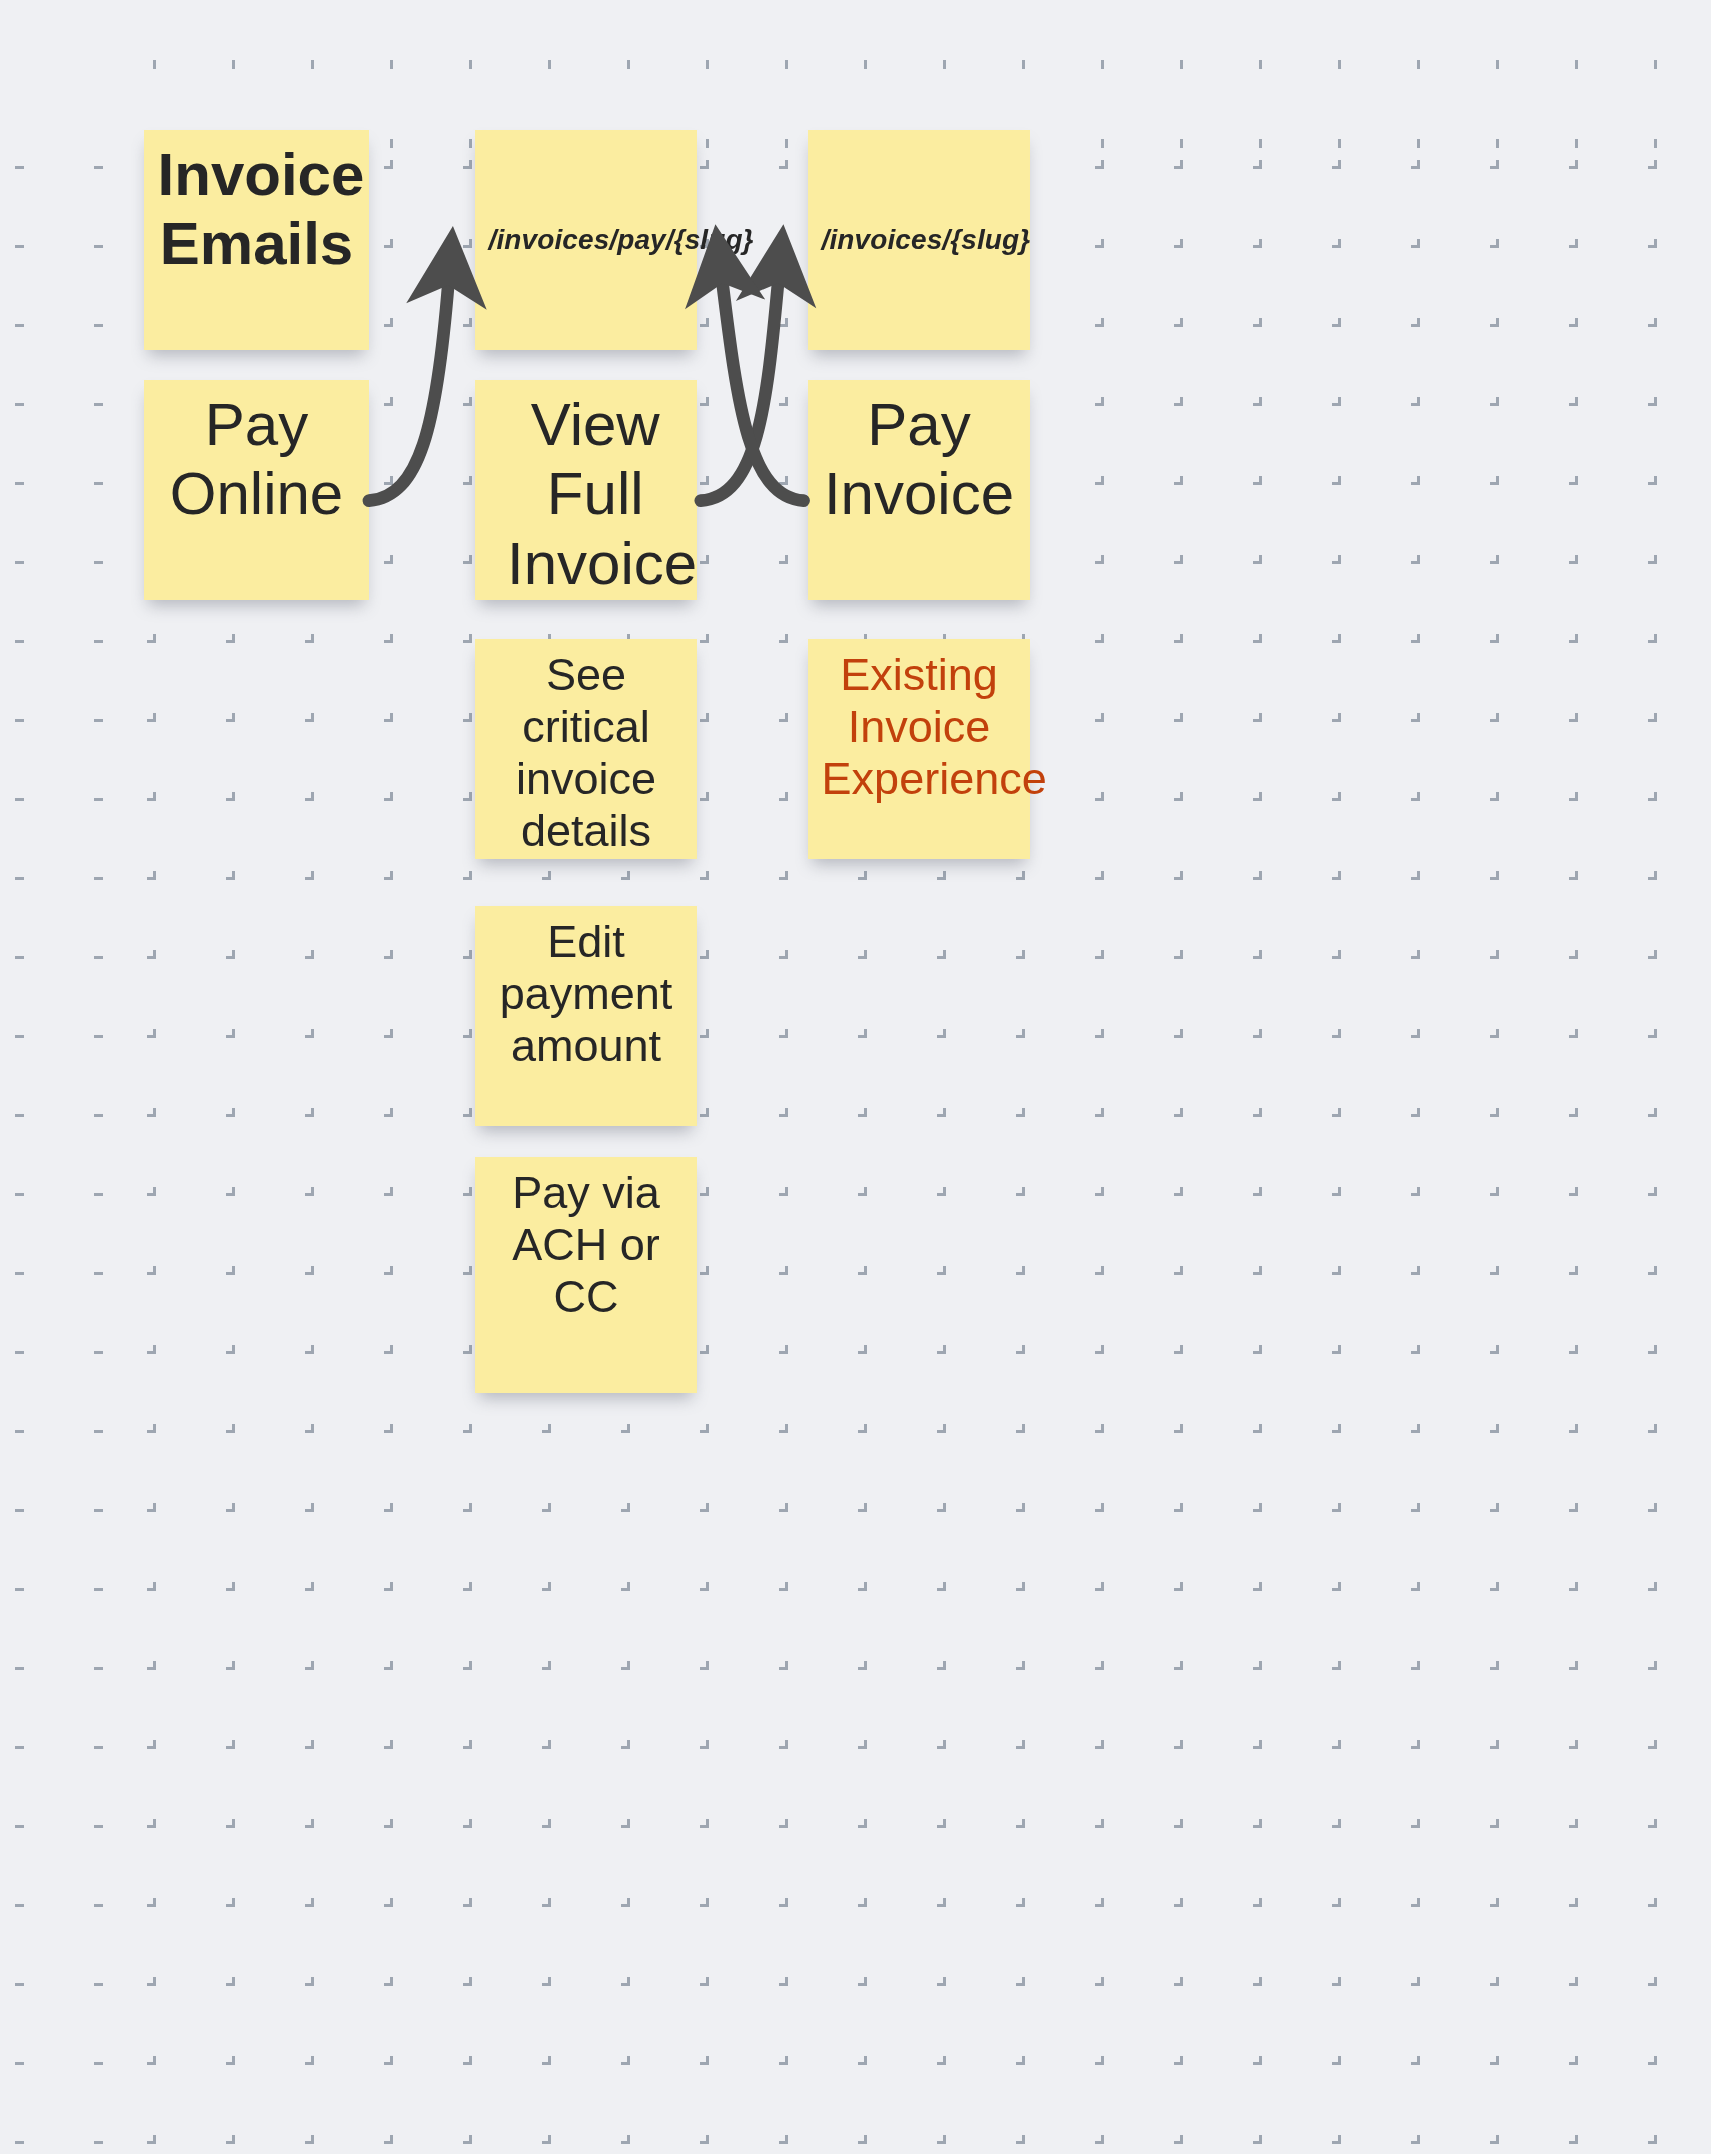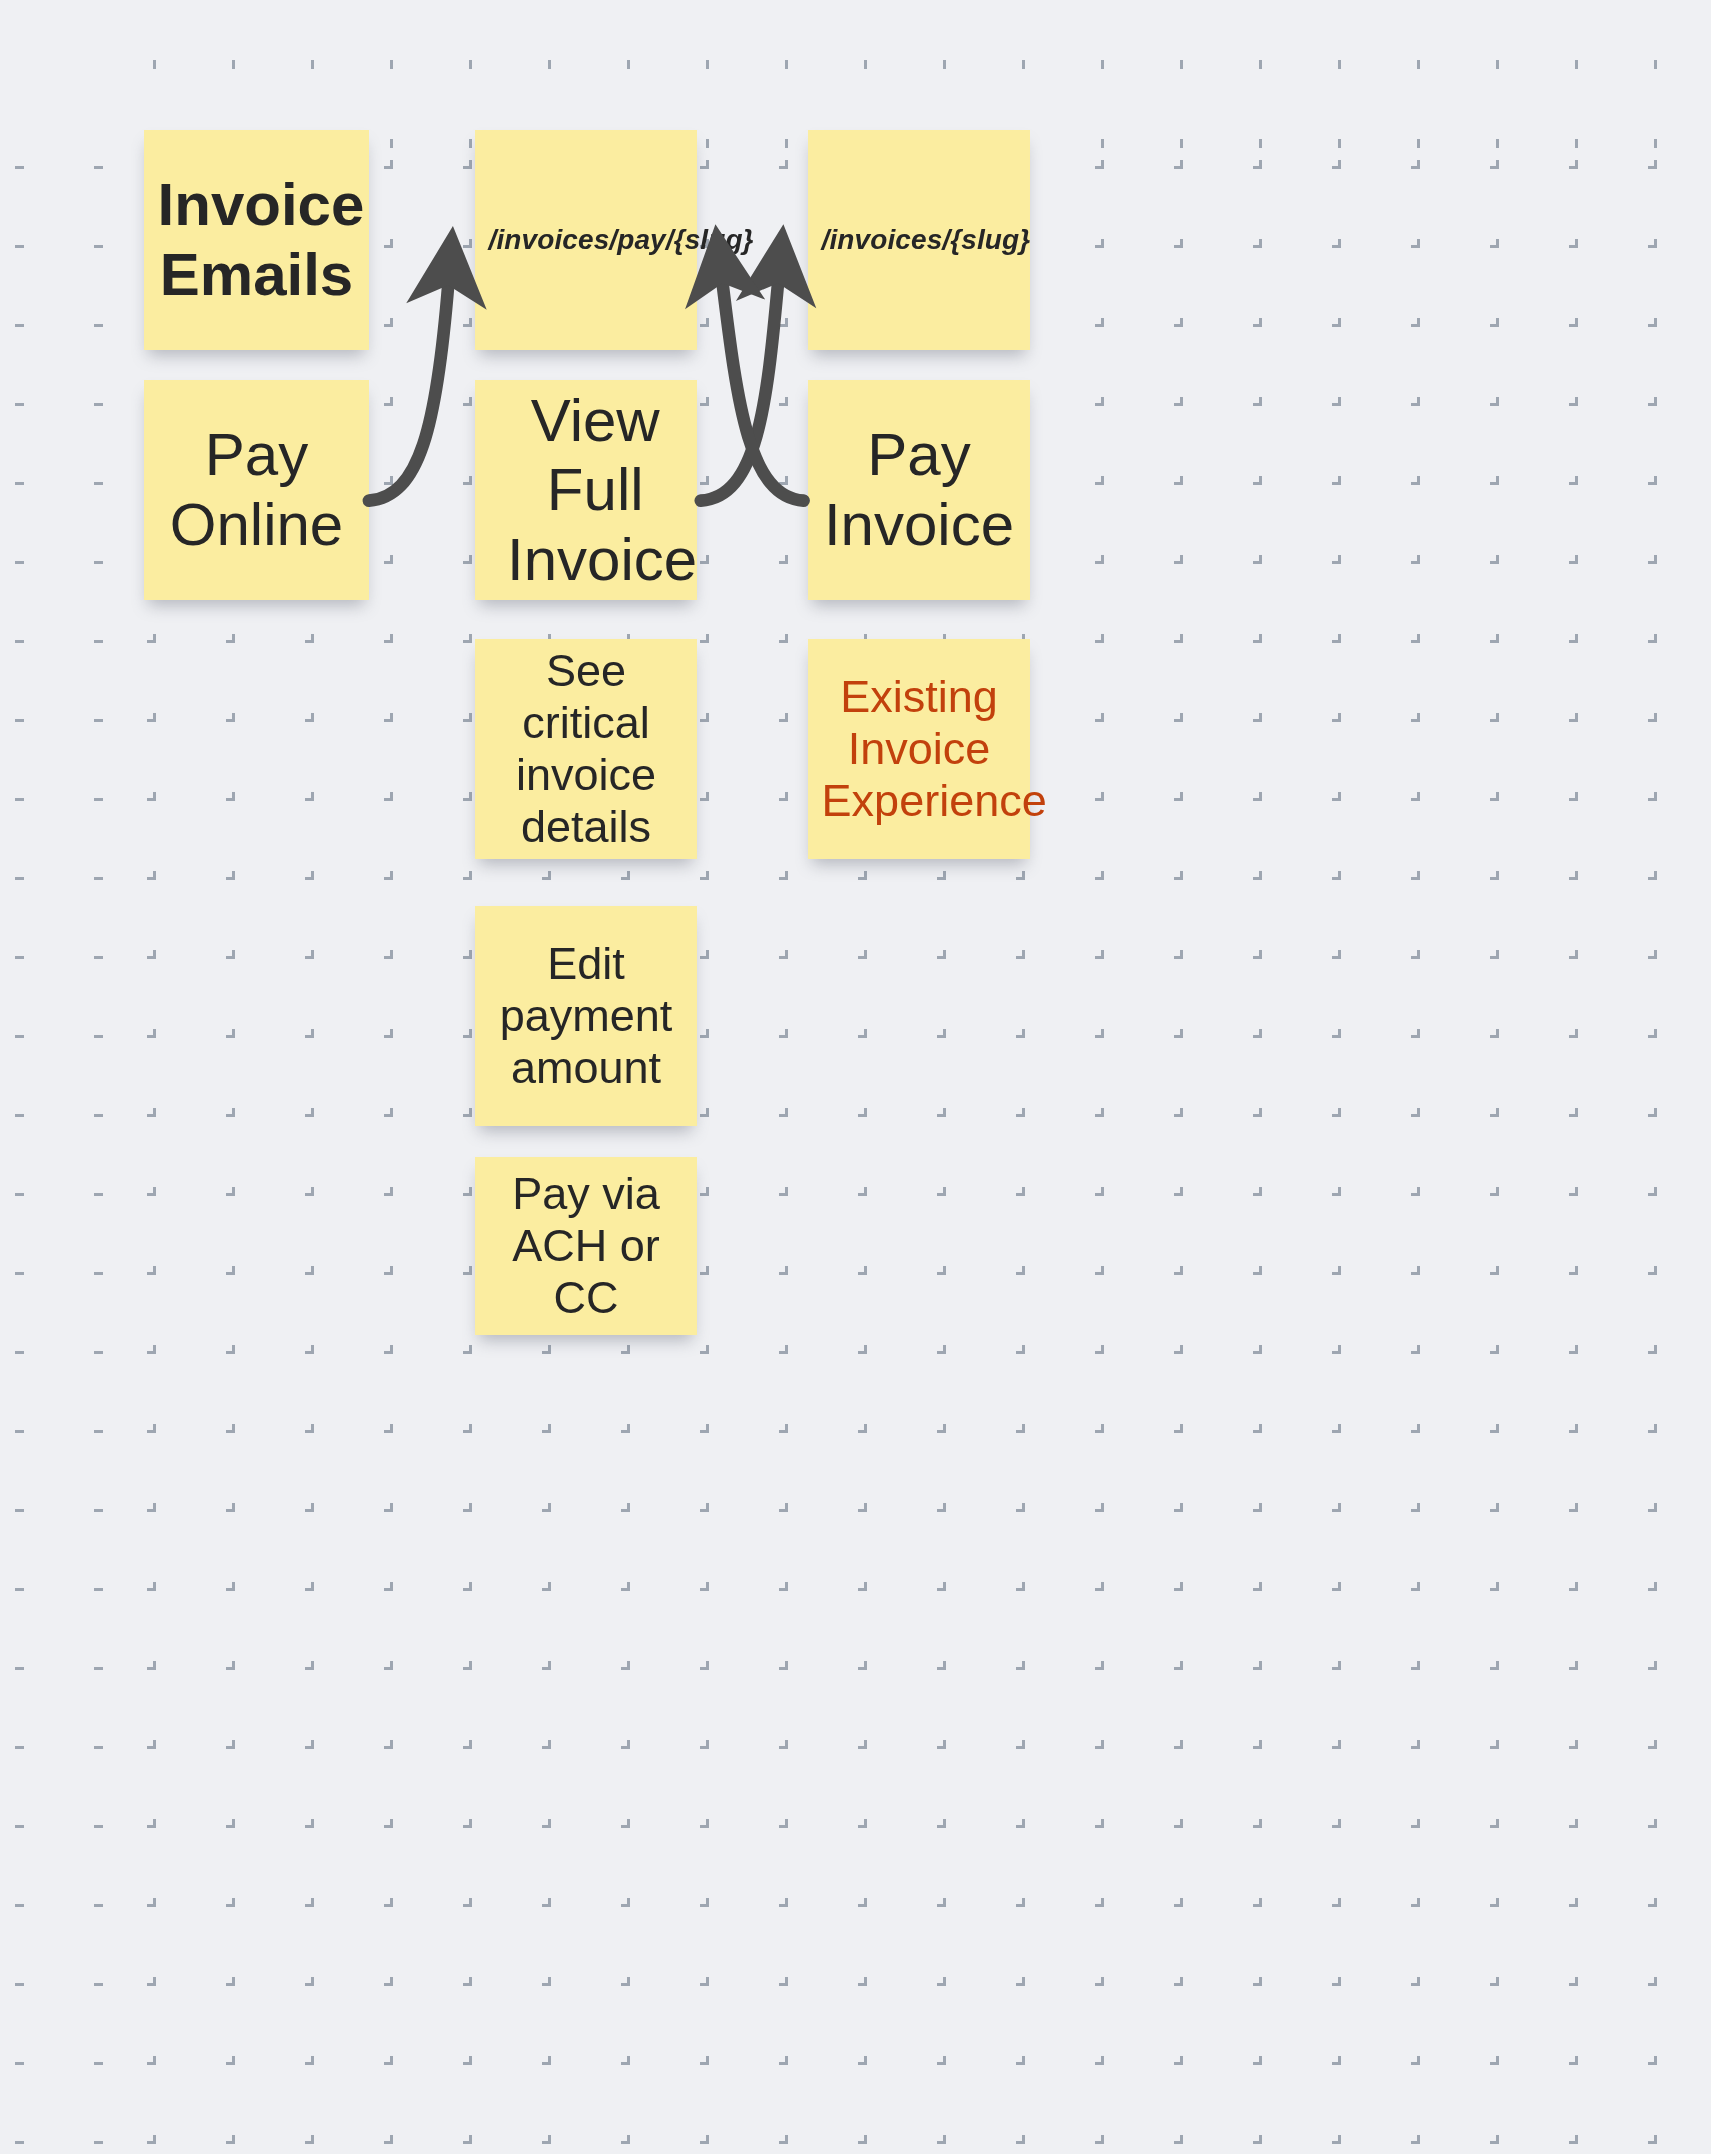--- a/index.html
+++ b/index.html
@@ -45,21 +45,21 @@
     opacity: .95;
   }
 
   
   .note {
     position: absolute;
     box-sizing: border-box;
     background: #fbeda0;
     color: #262626;
     display: flex;
-    align-items: center;
+    align-items: flex-start;
     justify-content: center;
     text-align: center;
     padding: 9.7px 13.6px;
     line-height: 1.16;
     box-shadow: 0 9.7px 15.5px -3.9px rgba(90, 95, 110, 0.40);
     z-index: 3;
   }
   .note .txt {
     white-space: pre-line;
     display: block;
@@ -134,21 +134,21 @@
 payment
 amount</span>
   </div>
 
   <div class="note medium" style="left: 475px; top: 639px; width: 222px; height: 220px; background: rgb(251, 237, 160); color: rgb(38, 38, 38);">
     <span class="txt">See critical
 invoice
 details</span>
   </div>
 
-  <div class="note medium" style="left: 475px; top: 1157px; width: 222px; height: 178px; background: rgb(251, 237, 160); color: rgb(38, 38, 38);">
+  <div class="note medium" style="left: 475px; top: 1157px; width: 222px; height: 236px; background: rgb(251, 237, 160); color: rgb(38, 38, 38);">
     <span class="txt">Pay via
 ACH or
 CC</span>
   </div>
 
   <div class="note route" style="left: 808px; top: 130px; width: 222px; height: 220px; background: rgb(251, 237, 160); color: rgb(38, 38, 38); align-items: center;">
     <span class="txt">/invoices/{slug}</span>
   </div>
 
   <div class="note big" style="left: 808px; top: 380px; width: 222px; height: 220px; background: rgb(251, 237, 160); color: rgb(38, 38, 38);">

